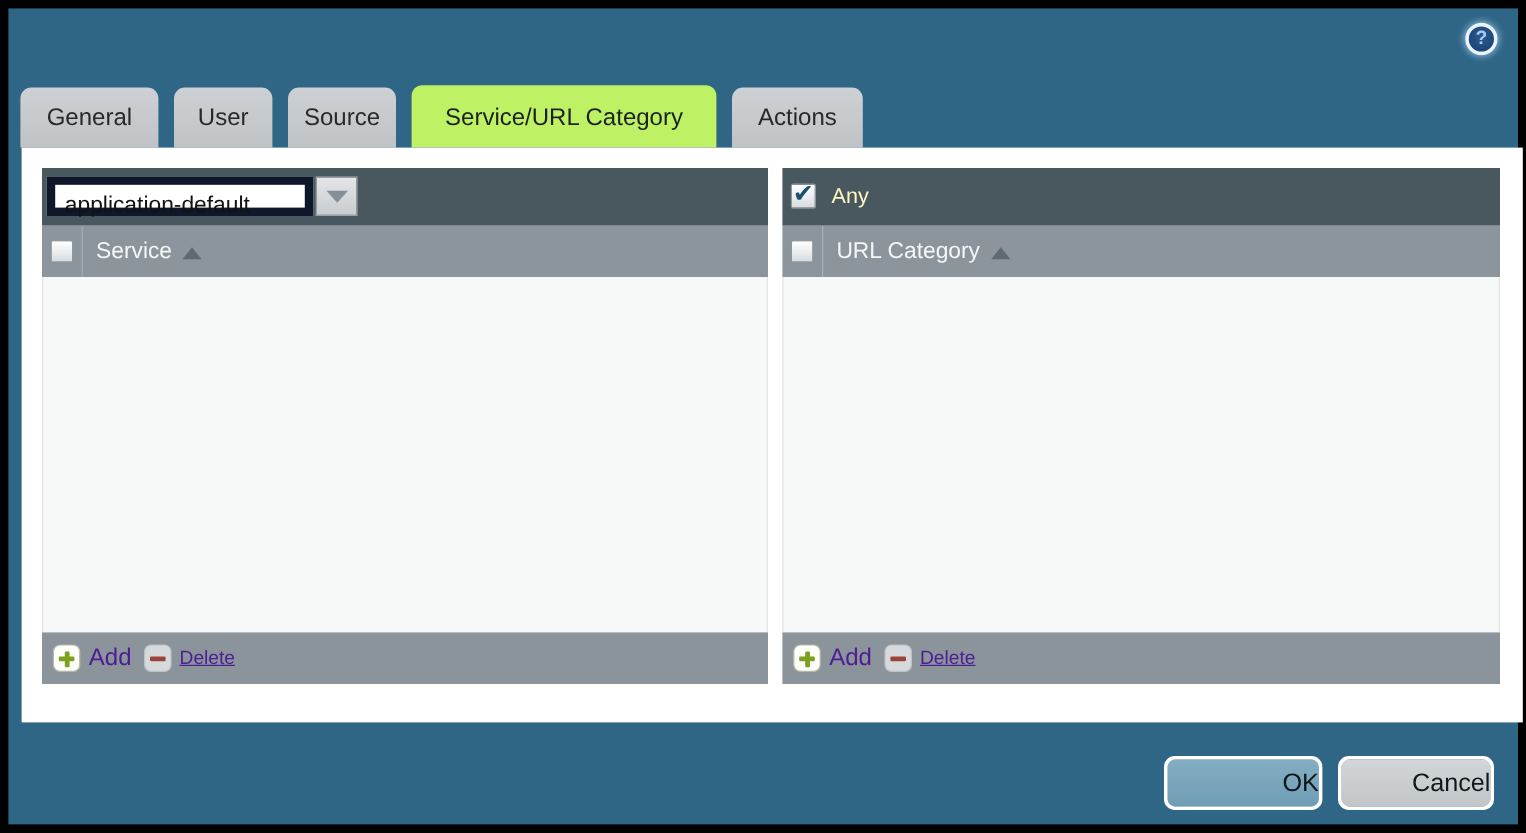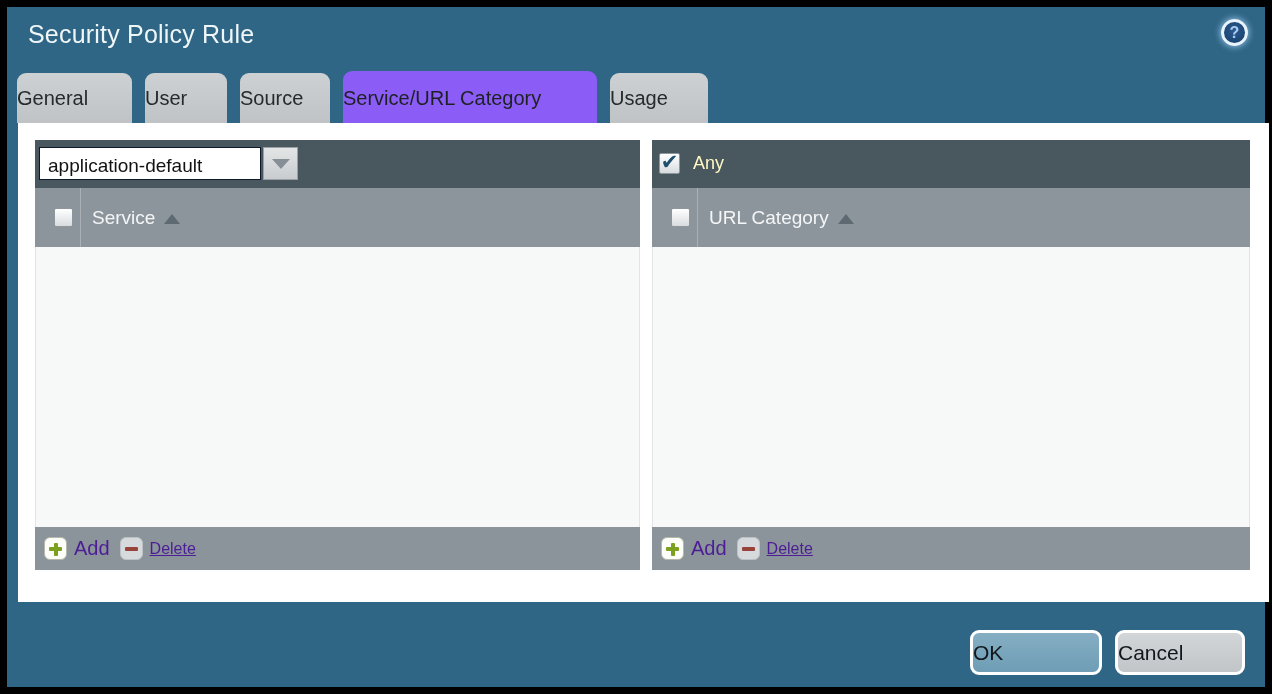--- a/index.html
+++ b/index.html
@@ -12,39 +12,39 @@
   .dialog-title { position:absolute; left:21px; top:13px; font-size:25px; font-weight:400;
                   letter-spacing:.2px; color:#eef6f8; }
 
   .help-btn { position:absolute; top:12px; right:17px; width:27px; height:27px; border-radius:50%;
               background:radial-gradient(circle at 50% 40%, #2c5a8f 0%, #1d4674 70%);
               border:3px solid #e9f3fb; box-shadow:0 0 6px 1px rgba(170,215,255,.75);
               display:flex; align-items:center; justify-content:center;
               color:#a8cdf0; font-size:16px; font-weight:bold; cursor:pointer; }
 
   .tabs { position:absolute; left:10px; top:64px; display:flex; align-items:flex-end; gap:13px; height:52px; }
-  .tab { height:50px; line-height:50px; text-align:left; font-size:20px; color:#262a2c;
+  .tab { height:50px; line-height:50px; text-align:center; font-size:20px; color:#262a2c;
          background:linear-gradient(#cdd1d3,#bfc3c5); border-radius:9px 9px 0 0; cursor:pointer; }
-  .tab.active { background:#8b5cf6; height:52px; line-height:54px; color:#1d2123; }
+  .tab.active { background:#bef264; height:52px; line-height:54px; color:#1d2123; }
 
   .content { position:absolute; left:11px; top:116px; width:1251px; height:479px; background:#ffffff; }
 
   .panel { position:absolute; top:17px; height:430px; display:flex; flex-direction:column; }
   .panel-left  { left:17px;  width:605px; }
   .panel-right { left:634px; width:598px; }
 
   .panel-top   { height:48px; background:#49575f; position:relative; flex:0 0 auto; }
-  .col-header  { height:59px; background:#8c959c; display:flex; flex:0 0 auto;padding-left:12px; }
+  .col-header  { height:43px; background:#8c959c; display:flex; flex:0 0 auto; }
   .panel-body  { flex:1 1 auto; background:#f7f8f8; border-left:1px solid #e2e4e5; border-right:1px solid #e2e4e5; }
   .panel-footer{ height:43px; background:#8b949b; display:flex; align-items:center; gap:10px;
                  padding-left:9px; flex:0 0 auto; }
 
   
   .combo { position:absolute; left:4px; top:7px; display:flex; }
-  .combo-input { width:222px; height:33px; background:#ffffff; border:1px solid #0f172a;
+  .combo-input { width:222px; height:33px; background:#ffffff; border:7px solid #0f172a;
                  font-size:19px; color:#121212; padding:3px 8px 0 8px; line-height:29px; }
   .combo-btn { width:35px; height:33px; margin-left:2px; background:linear-gradient(#e3e5e6,#c9cccf);
                border:1px solid #9aa1a7; display:flex; align-items:center; justify-content:center; cursor:pointer; }
   .combo-btn .tri-down { width:0; height:0; border-left:9px solid transparent;
                border-right:9px solid transparent; border-top:10px solid #878f96; }
 
   
   .cb { width:19px; height:19px; background:linear-gradient(#ffffff,#d8dcdf); border:1px solid #8f979e;
         border-radius:2px; display:flex; align-items:center; justify-content:center; cursor:pointer; }
   .cb.large { width:21px; height:21px; }
@@ -70,42 +70,41 @@
                       background:#7ba11e; border-radius:1px; }
   .icon-del { background:#d6dadc; border:1px solid #bcc2c6; }
   .icon-del::before { content:""; position:absolute; left:4px; top:9px; width:13px; height:4px;
                       background:#98443a; border-radius:1px; }
   .ftr-label-add { color:#4c1d95; font-size:20px; }
   .ftr-btn.disabled { cursor:default; }
   .ftr-btn.disabled .ftr-label-del { color:#4c1d95; font-size:16px;text-decoration:underline; }
 
   
   .btn { position:absolute; top:623px; height:45px; border:3px solid #ffffff; border-radius:9px;
-         font-size:21px; color:#10181c; text-align:left; line-height:39px; cursor:pointer; }
+         font-size:21px; color:#10181c; text-align:right; line-height:39px; cursor:pointer; }
   .btn-ok { left:963px; width:132px; background:linear-gradient(#85aec3,#6e9db5); }
   .btn-cancel { left:1108px; width:130px; background:linear-gradient(#d3d6d8,#c2c5c8); }
 </style>
 </head>
 <body>
 
 <div class="screen">
   <div class="dialog">
 
-    <div class="dialog-title">Security Policy Rule</div>
 
     <div class="help-btn">
       <span>?</span>
     </div>
 
     <div class="tabs">
       <div class="tab" style="width:115px">General</div>
       <div class="tab" style="width:82px">User</div>
       <div class="tab" style="width:90px">Source</div>
       <div class="tab active" style="width:254px">Service/URL Category</div>
-      <div class="tab" style="width:98px">Usage</div>
+      <div class="tab" style="width:109px">Actions</div>
     </div>
 
     <div class="content">
 
       <div class="panel panel-left">
         <div class="panel-top">
           <div class="combo">
             <div class="combo-input">application-default</div>
             <div class="combo-btn">
               <div class="tri-down"></div>

